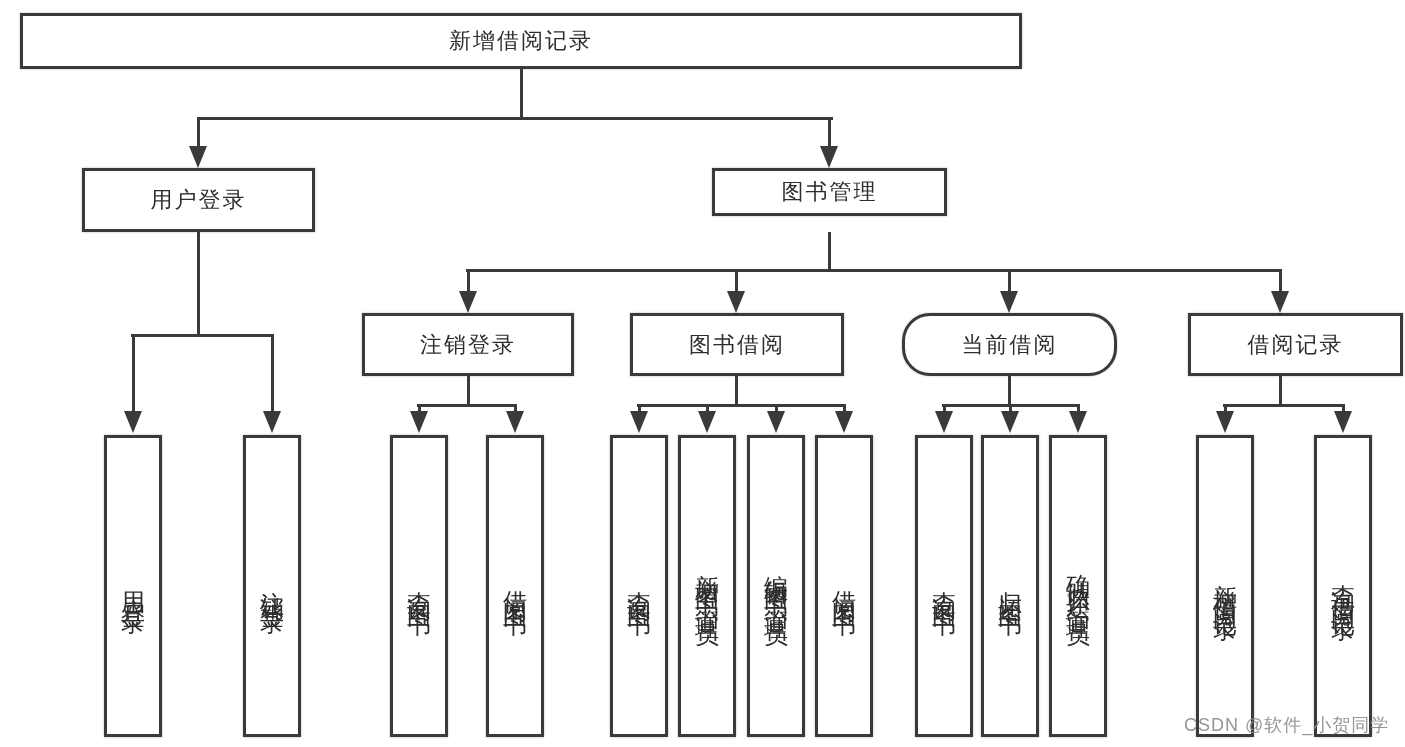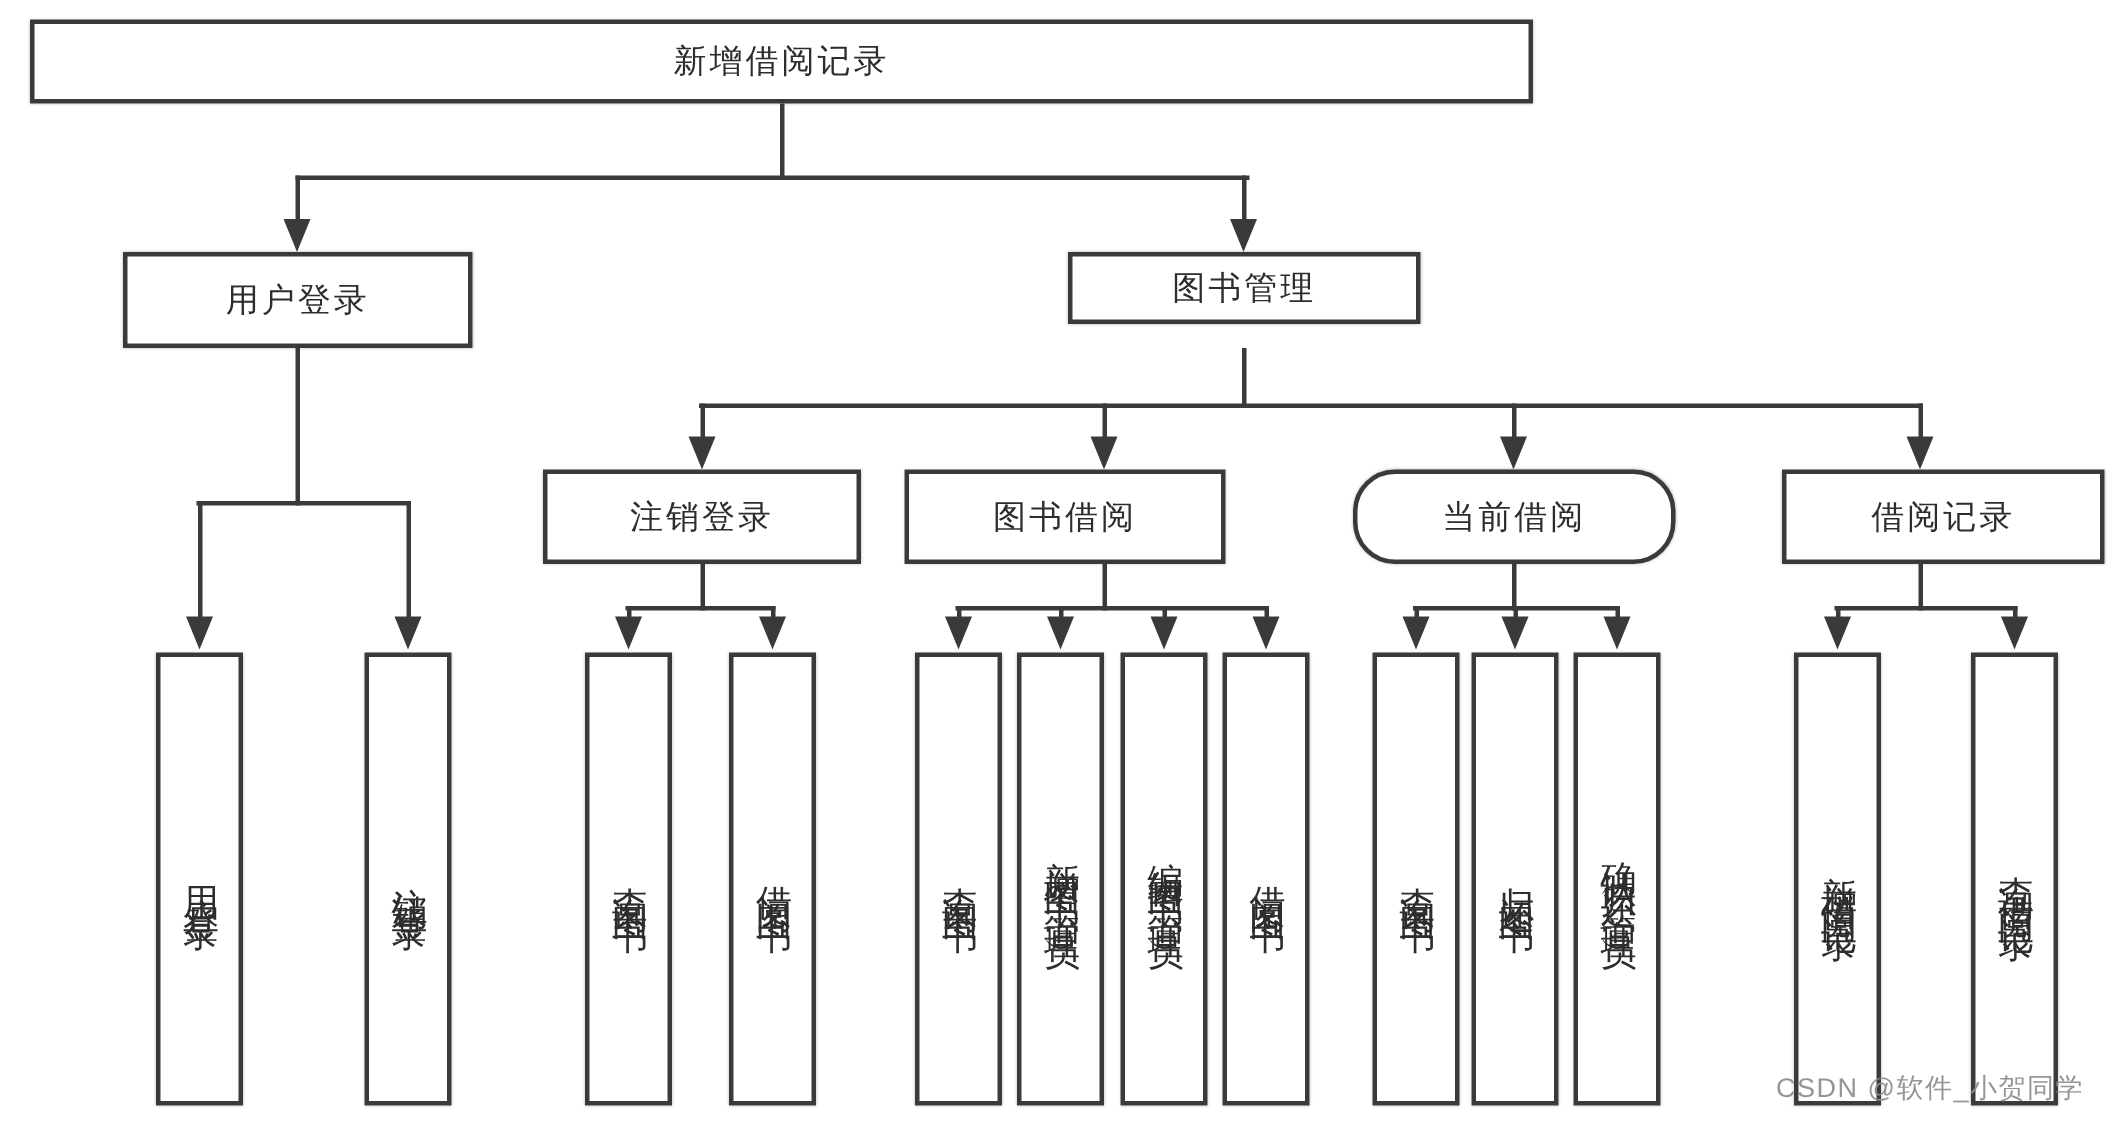--- a/index.html
+++ b/index.html
@@ -88,21 +88,21 @@
   <div class="vline" style="left:735px; top:269px; height:24px;"></div>
   <div class="ah" style="left:727px; top:291px;"></div>
   <div class="vline" style="left:1008px; top:269px; height:24px;"></div>
   <div class="ah" style="left:1000px; top:291px;"></div>
   <div class="vline" style="left:1279px; top:269px; height:24px;"></div>
   <div class="ah" style="left:1271px; top:291px;"></div>
 
   <div class="box" style="left:362px; top:313px; width:212px; height:63px;">
     <span class="h-label">注销登录</span>
   </div>
-  <div class="box" style="left:603px; top:313px; width:214px; height:63px;">
+  <div class="box" style="left:630px; top:313px; width:214px; height:63px;">
     <span class="h-label">图书借阅</span>
   </div>
   <div class="box" style="left:902px; top:313px; width:215px; height:63px;border-radius:28px;">
     <span class="h-label">当前借阅</span>
   </div>
   <div class="box" style="left:1188px; top:313px; width:215px; height:63px;">
     <span class="h-label">借阅记录</span>
   </div>
 
   <div class="vline" style="left:467px; top:376px; height:31px;"></div>

